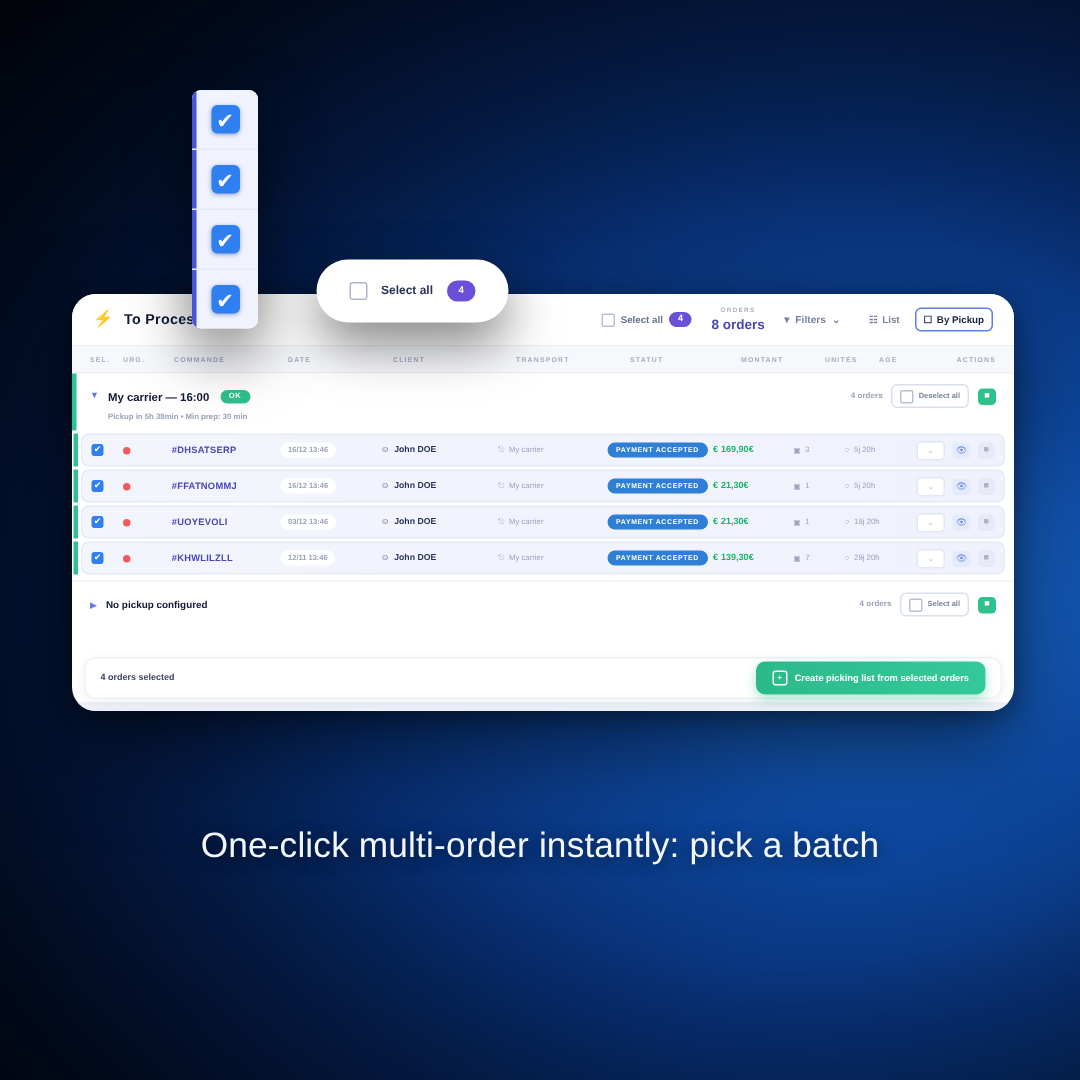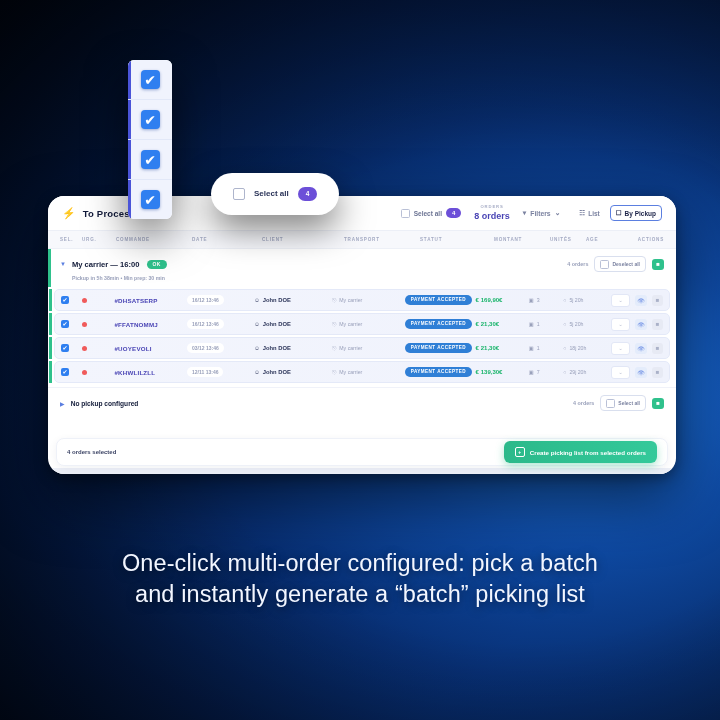--- a/index.html
+++ b/index.html
@@ -544,15 +544,14 @@
   </div>
 </div>
 
 <div class="float-pill">
   <span class="fp-box"></span>
   <span class="fp-lbl">Select all</span>
   <span class="fp-badge">4</span>
 </div>
 
 <div class="caption">
-  <div>One-click multi-order configured: pick a batch</div>
-  <div>and instantly generate a “batch” picking list</div>
+  <div>One-click multi-order instantly: pick a batch</div>
 </div>
 
 </body></html>

